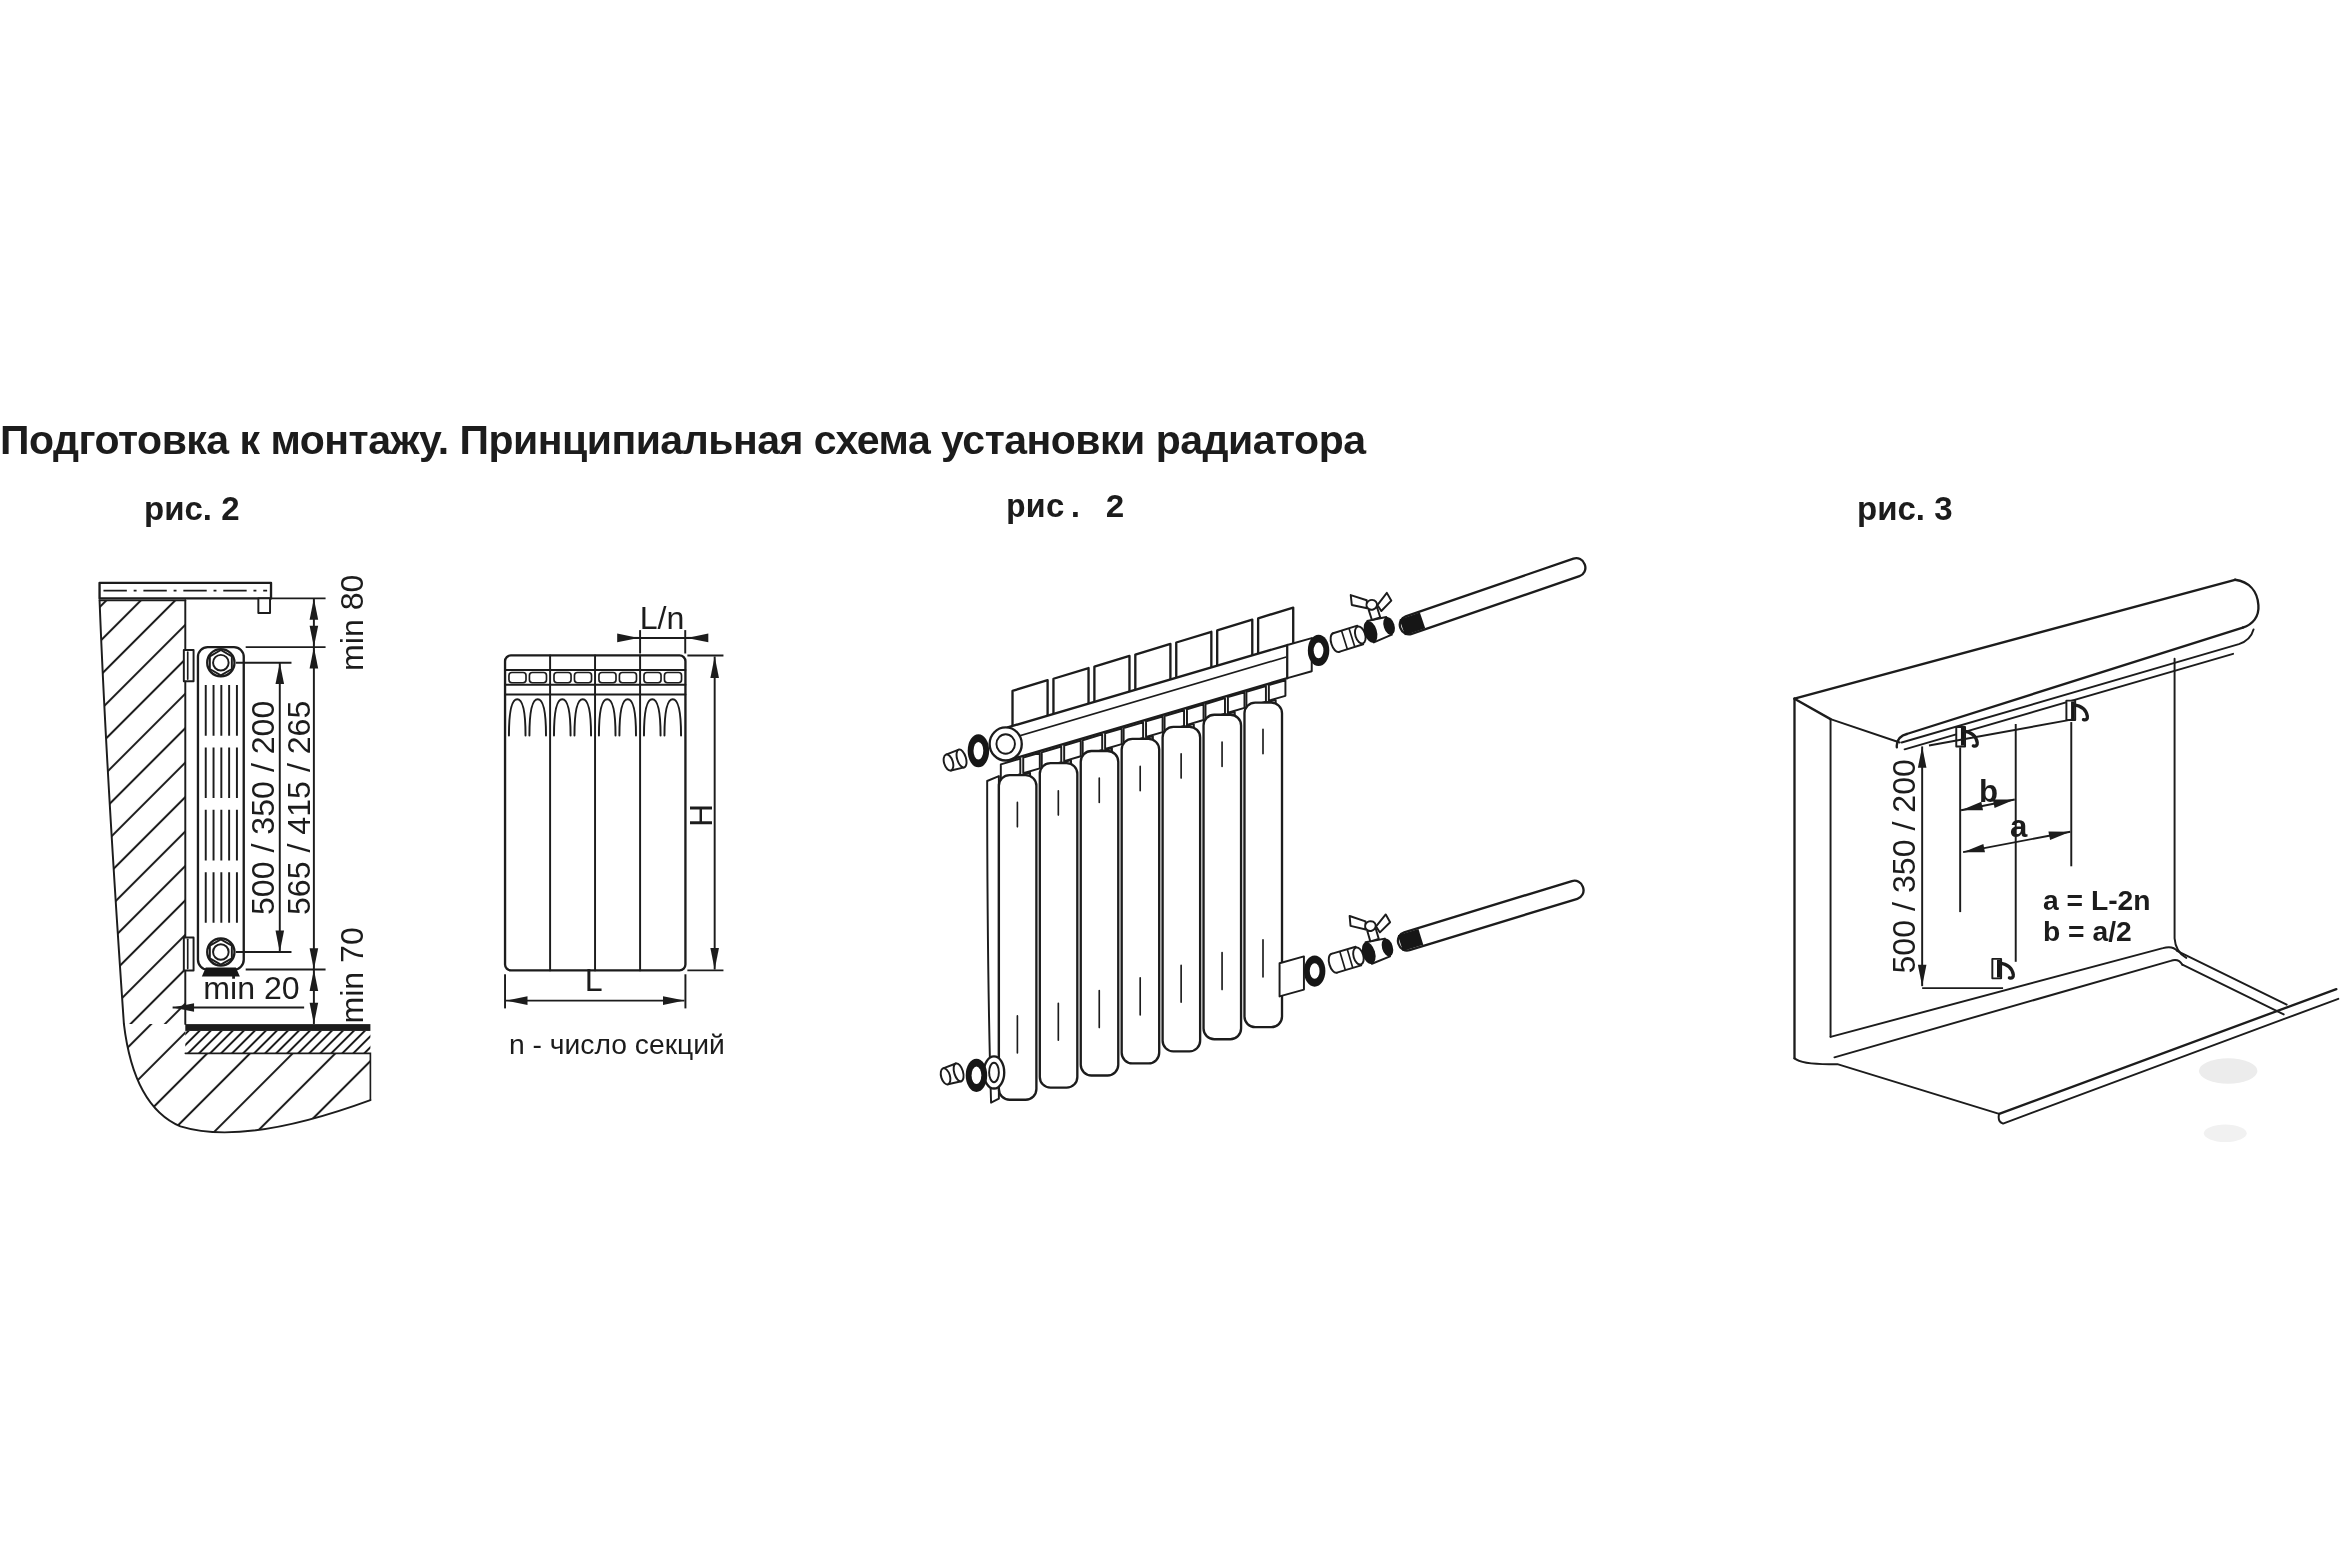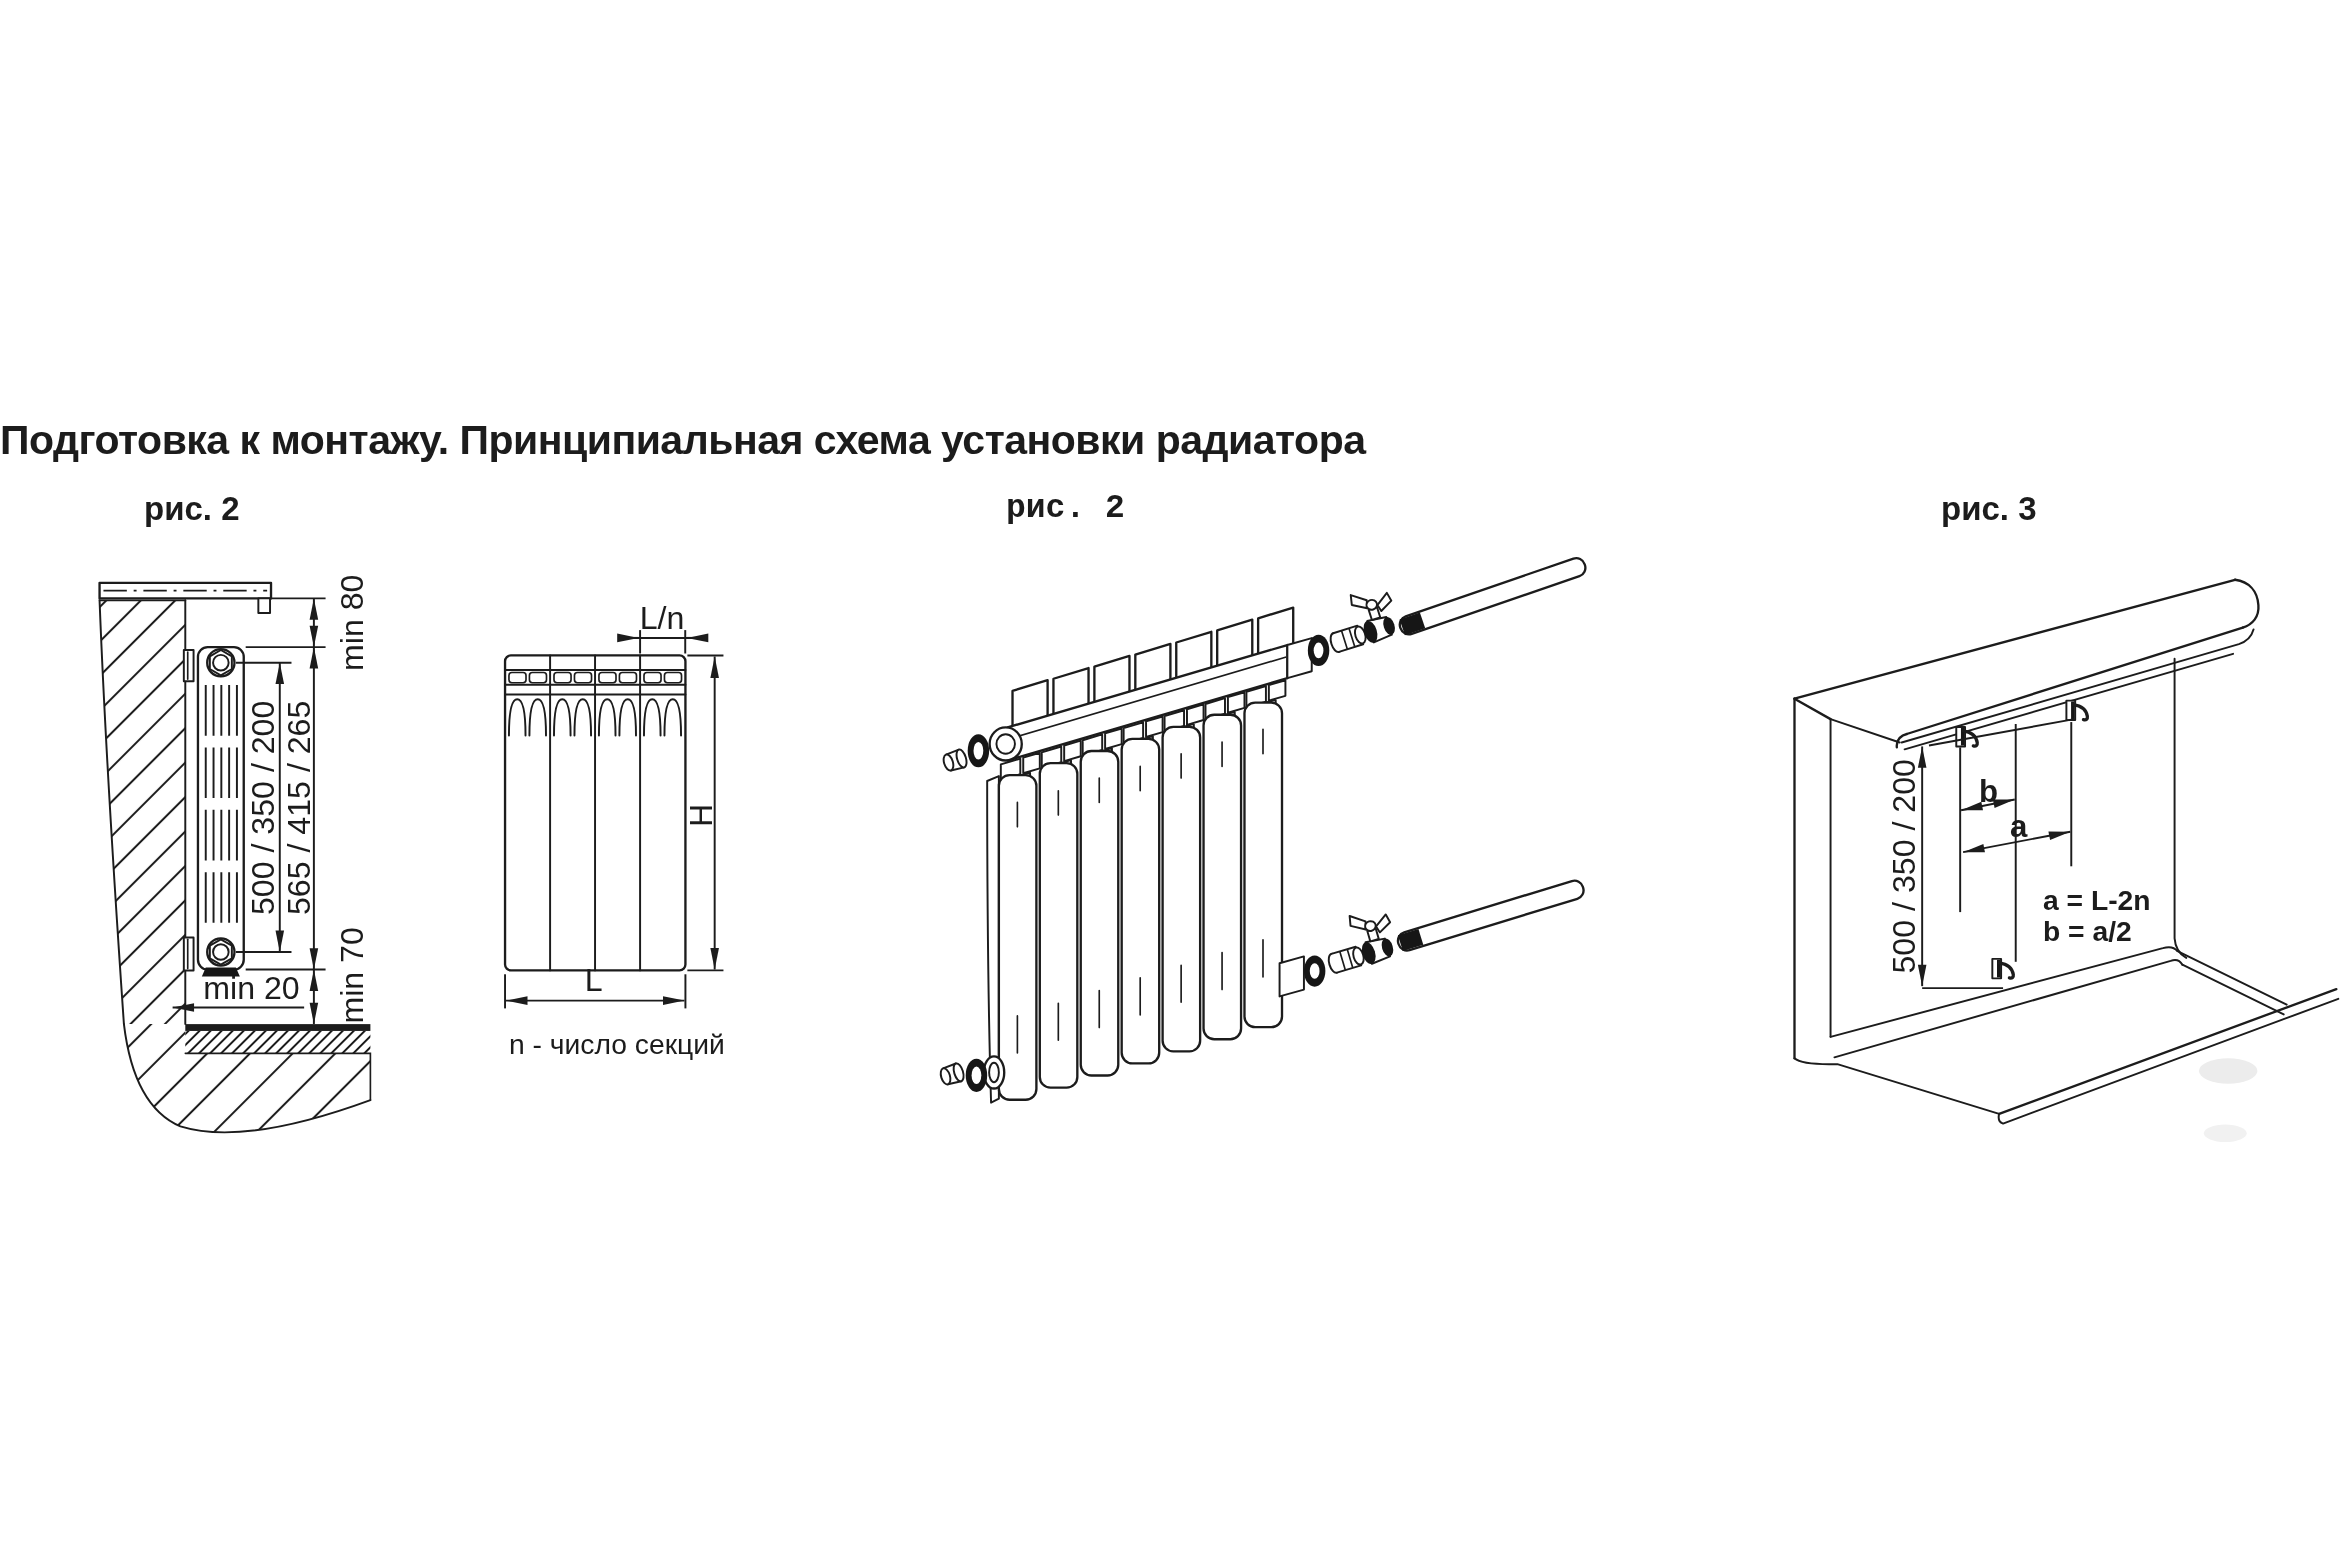--- a/index.html
+++ b/index.html
@@ -1,21 +1,21 @@
 <!DOCTYPE html>
 <html><head>
 <meta charset="utf-8">
 <style>
   html,body{margin:0;padding:0;background:#fff;}
   .page{position:relative;width:2341px;height:1560px;background:#fff;overflow:hidden;
         font-family:"Liberation Sans",sans-serif;color:#1c1c1c;}
   .title{position:absolute;left:0px;top:417px;font-size:41px;font-weight:bold;
          white-space:nowrap;letter-spacing:-0.5px;}
   .figlabel{position:absolute;top:490px;font-size:33px;font-weight:bold;white-space:nowrap;}
-  .fl1{left:144px;} .fl2{left:1006px;font-family:Liberation Mono, monospace;} .fl3{left:1941px;text-align:center;}
+  .fl1{left:144px;} .fl2{left:1006px;font-family:Liberation Mono, monospace;} .fl3{left:1857px;text-align:center;}
   .fig{position:absolute;}
   svg text{font-family:"Liberation Sans",sans-serif;fill:#1c1c1c;}
   .ln{fill:none;stroke:#1c1c1c;stroke-width:2.4;stroke-linecap:round;stroke-linejoin:round;}
   .ln2{fill:none;stroke:#1c1c1c;stroke-width:2;stroke-linecap:round;stroke-linejoin:round;}
   .thin{fill:none;stroke:#1c1c1c;stroke-width:1.7;stroke-linecap:round;}
   .wh{fill:#ffffff;}
   .dk{fill:#161616;stroke:none;}
   .dim{fill:none;stroke:#1c1c1c;stroke-width:2;stroke-linecap:butt;}
   .fins{fill:none;stroke:#1c1c1c;stroke-width:2;stroke-dasharray:52 12;}
   .dd{fill:none;stroke:#1c1c1c;stroke-width:1.8;stroke-dasharray:24 7 3 7;}

